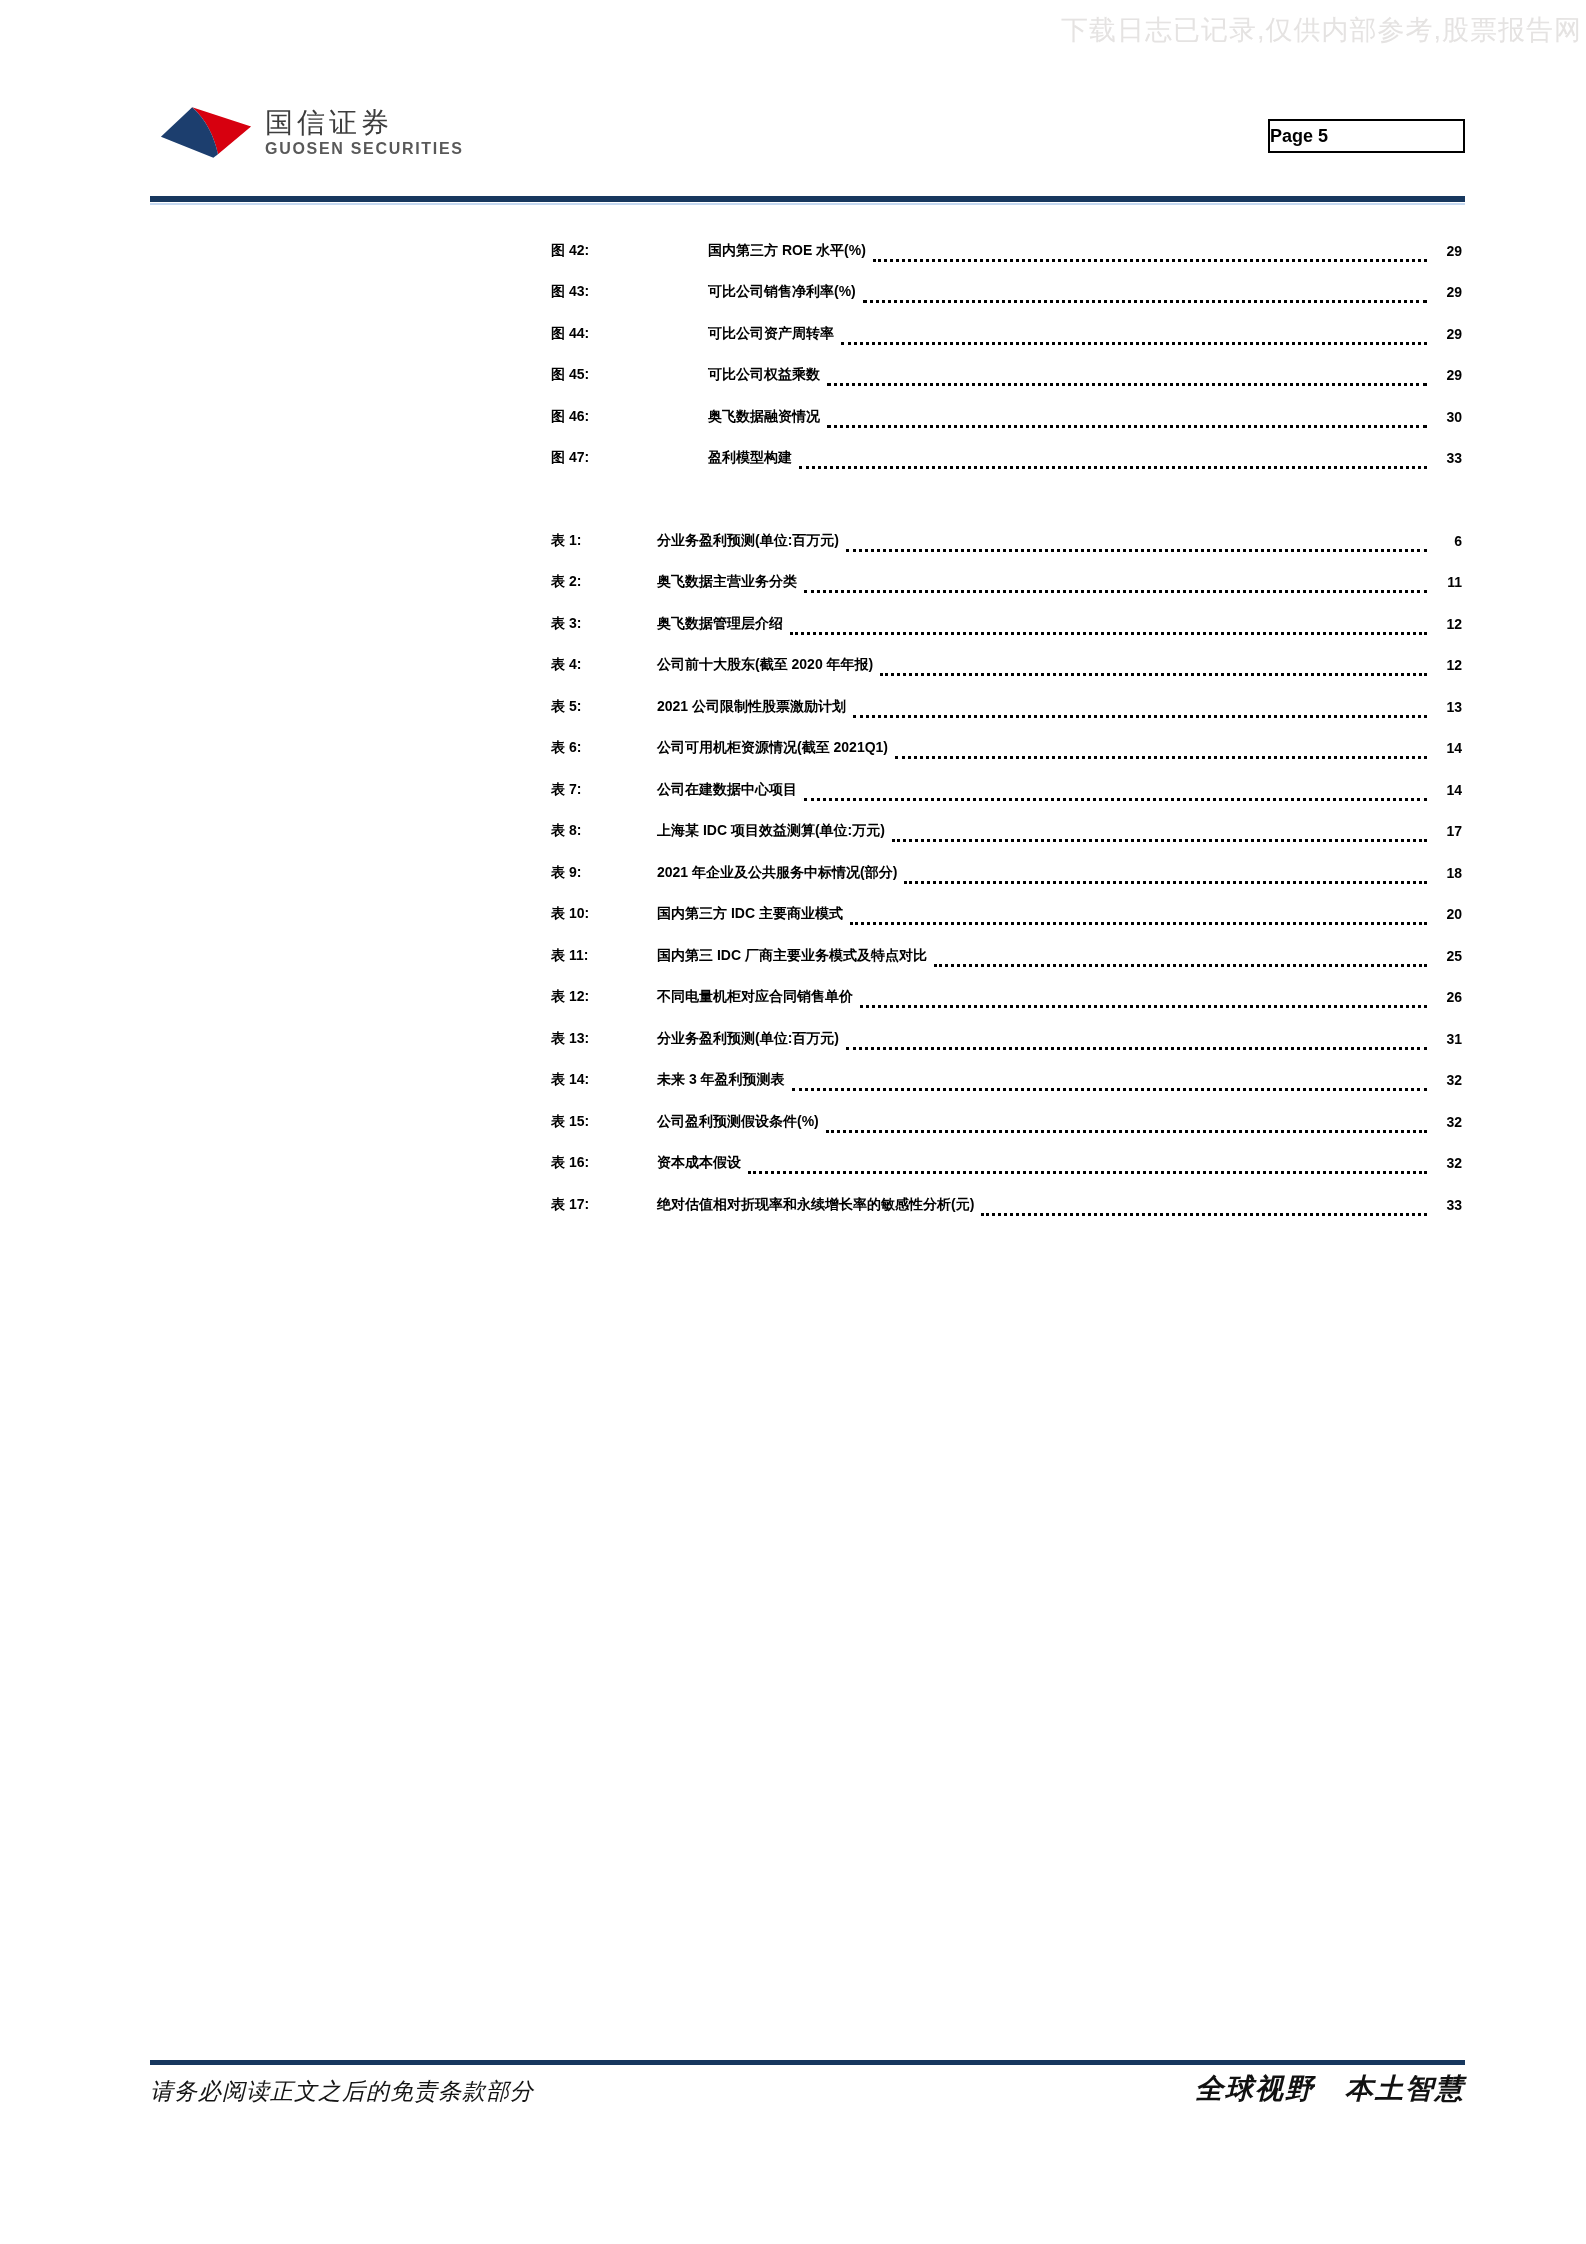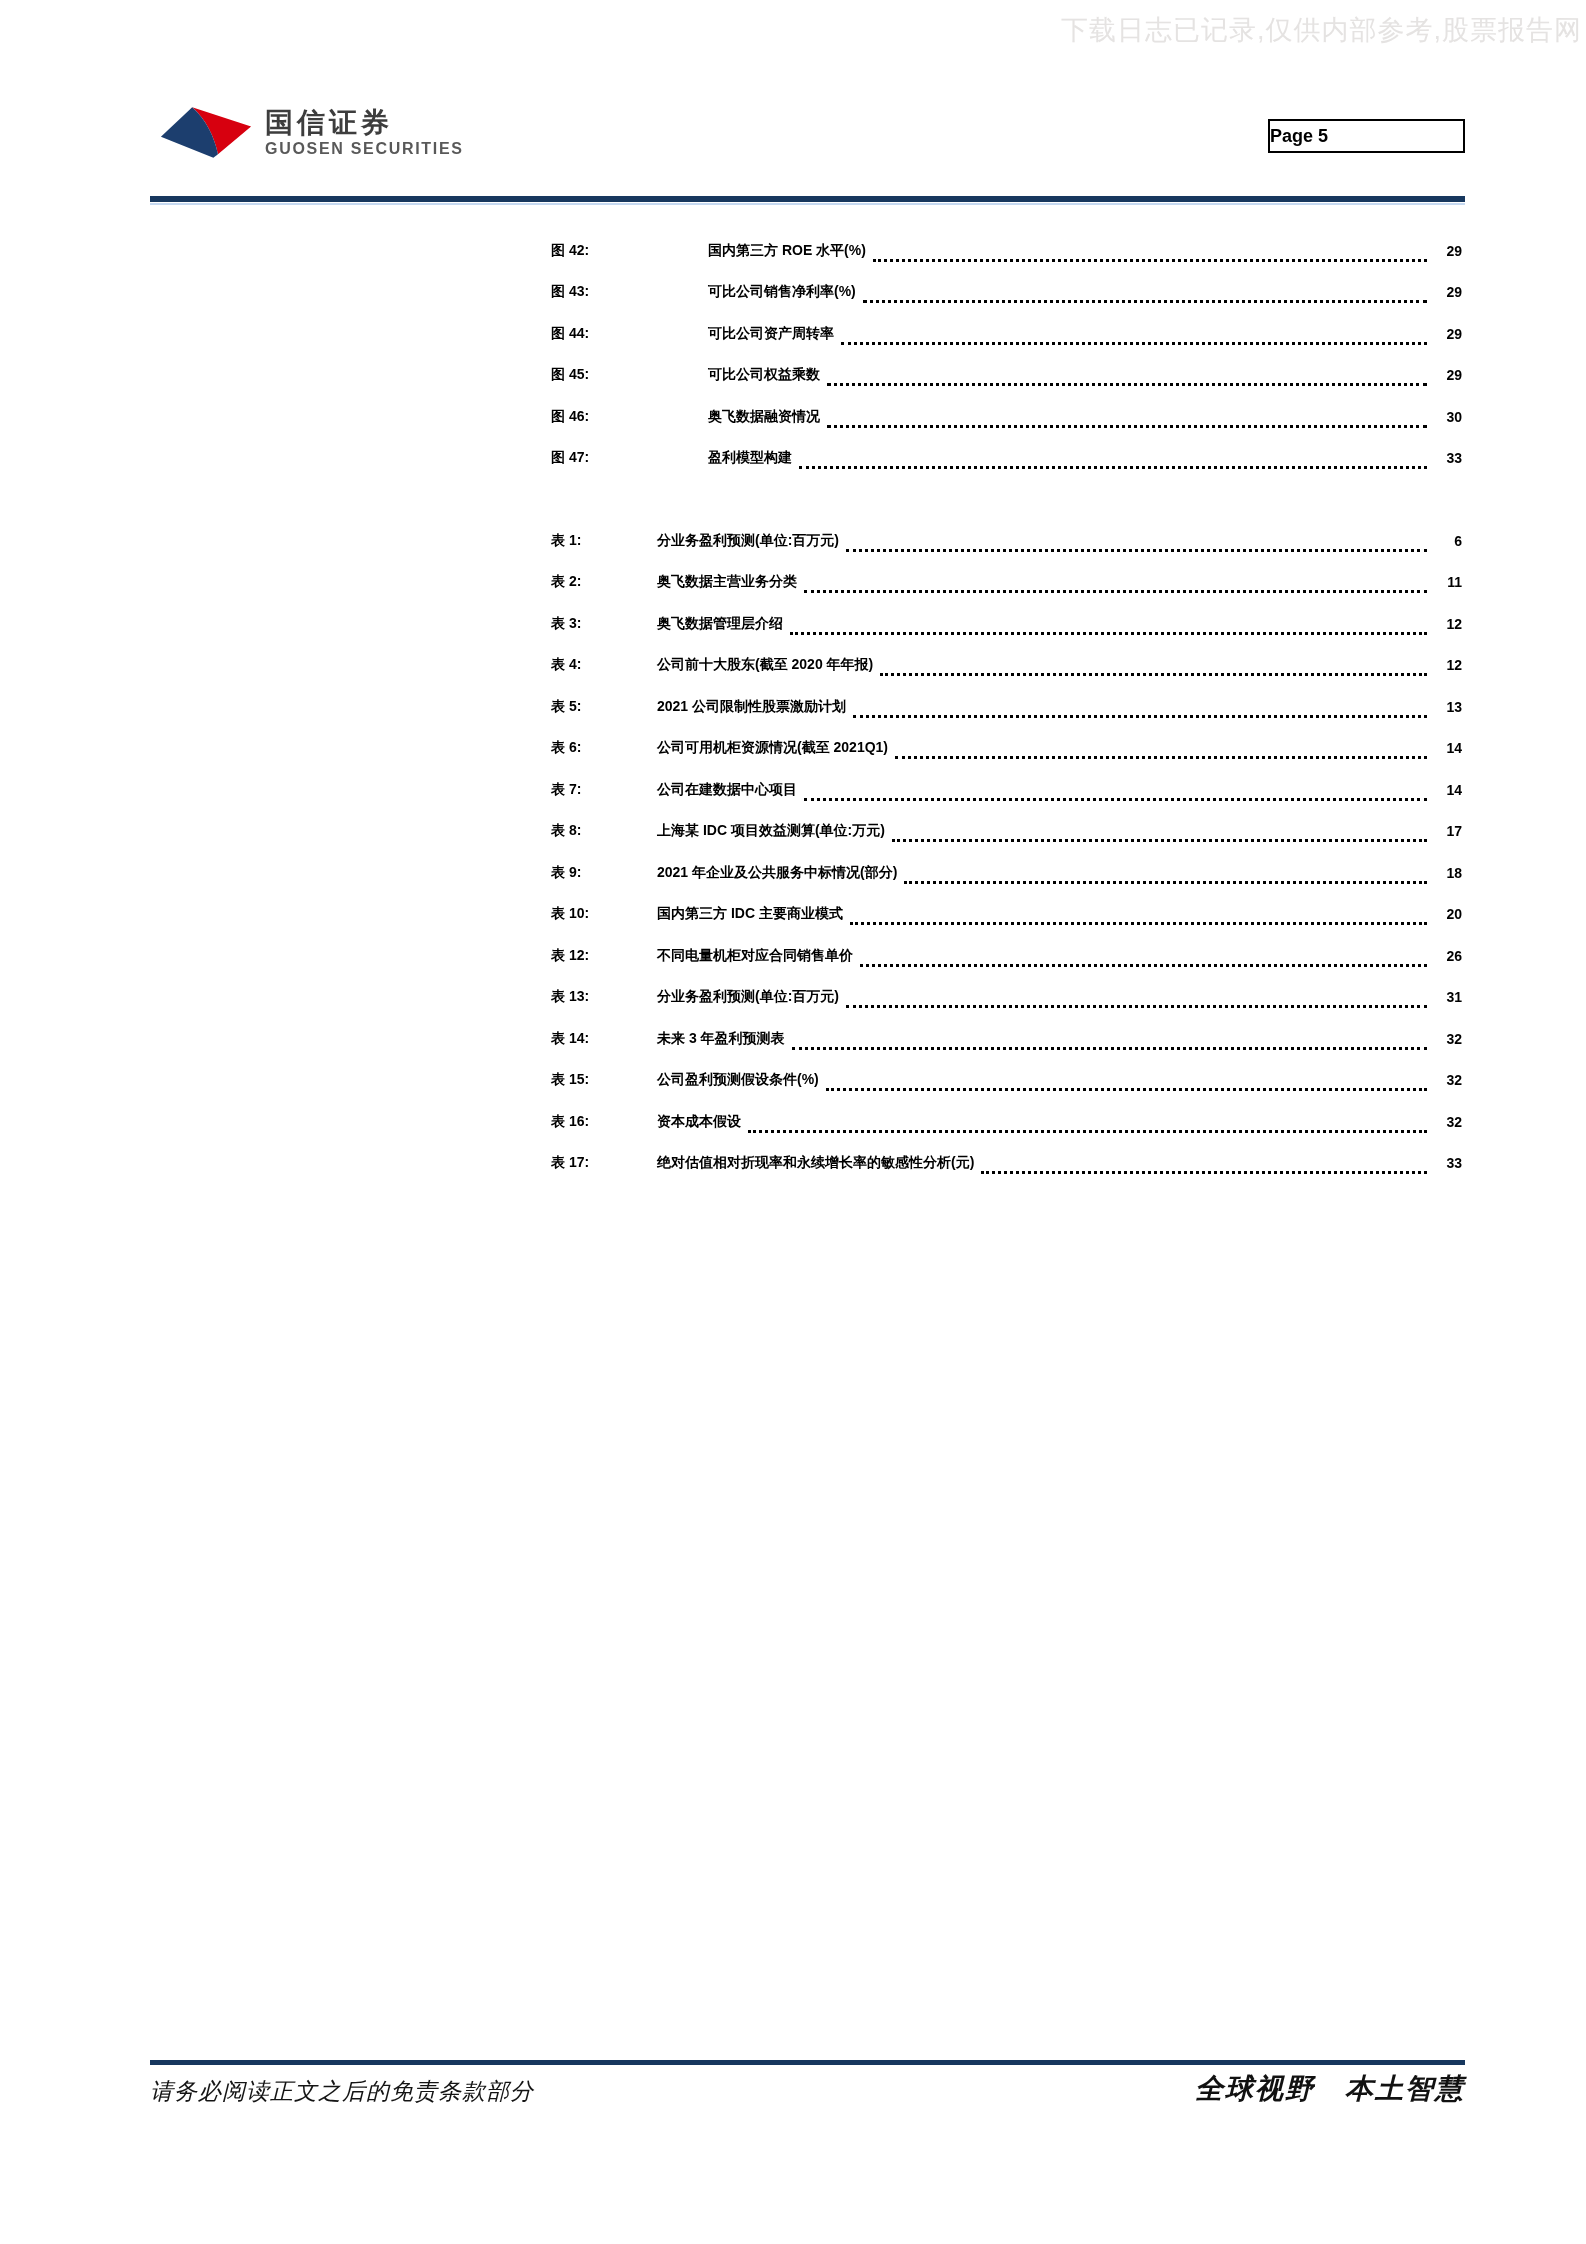--- a/index.html
+++ b/index.html
@@ -18,21 +18,21 @@
     font-size:27px; letter-spacing:1px;
     color:var(--wm,#E5E3E2);
     white-space:nowrap;
     font-weight:400;
   }
 
   
   .logo { position:absolute; left:160px; top:106px; display:flex; align-items:center; gap:13px; }
   .logo-icon svg { display:block; }
   .logo-text { display:flex; flex-direction:column; }
-  .logo-text .cn { font-size:28px; font-weight:700; color:#3d3d3d; letter-spacing:4px; line-height:30px; }
+  .logo-text .cn { font-size:28px; font-weight:400; color:#3d3d3d; letter-spacing:4px; line-height:30px; }
   .logo-text .en { font-size:16px; font-weight:700; color:#595959; letter-spacing:1.7px; margin-top:2px; }
 
   
   .page-box {
     position:absolute; left:1268px; top:119px; width:197px; height:34px;
     border:2px solid #000; background:#fff;
     display:flex; align-items:center;
     font-size:18px; font-weight:600;
   }
 
@@ -196,20 +196,26 @@
         <span class="toc-dots"></span>
         <span class="toc-page">18</span>
       </div>
       <div class="toc-row">
         <span class="toc-label">表 10:</span>
         <span class="toc-title">国内第三方 IDC 主要商业模式</span>
         <span class="toc-dots"></span>
         <span class="toc-page">20</span>
       </div>
       <div class="toc-row">
+        <span class="toc-label">表 11:</span>
+        <span class="toc-title">国内第三 IDC 厂商主要业务模式及特点对比</span>
+        <span class="toc-dots"></span>
+        <span class="toc-page">25</span>
+      </div>
+      <div class="toc-row">
         <span class="toc-label">表 12:</span>
         <span class="toc-title">不同电量机柜对应合同销售单价</span>
         <span class="toc-dots"></span>
         <span class="toc-page">26</span>
       </div>
       <div class="toc-row">
         <span class="toc-label">表 13:</span>
         <span class="toc-title">分业务盈利预测(单位:百万元)</span>
         <span class="toc-dots"></span>
         <span class="toc-page">31</span>

